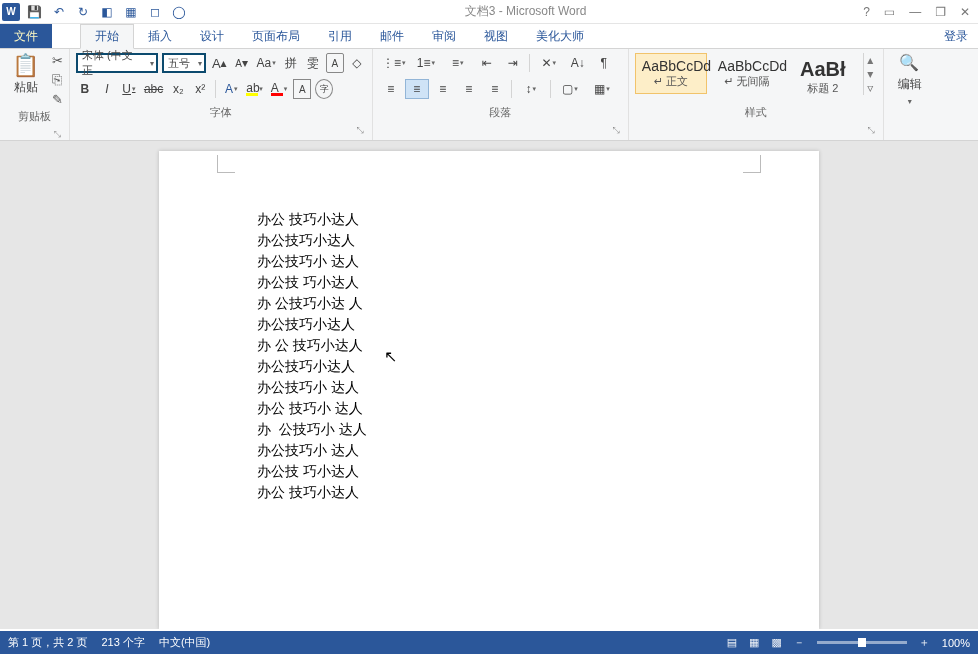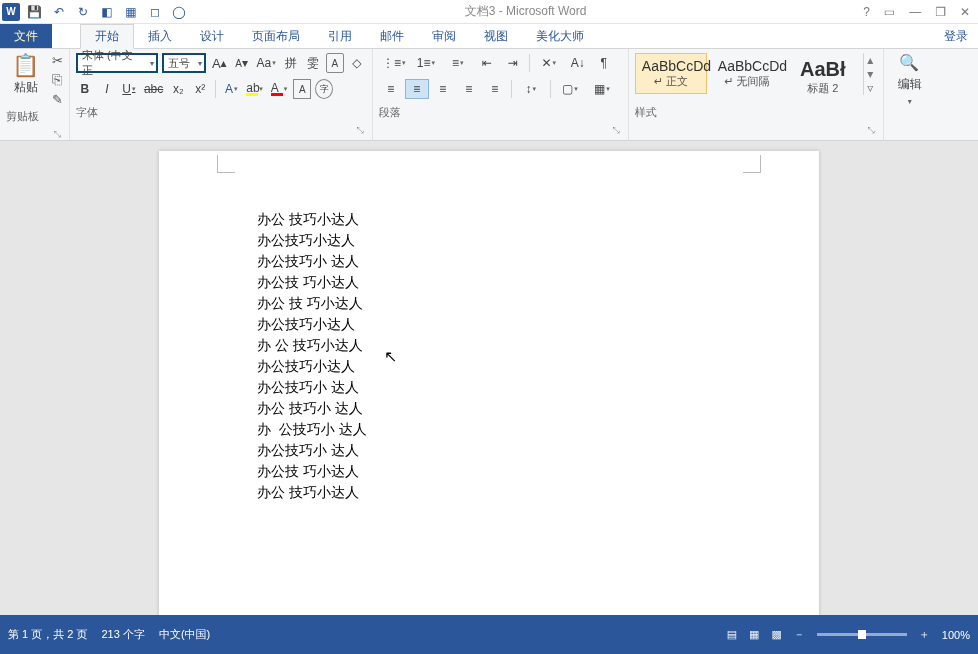--- a/index.html
+++ b/index.html
@@ -15,21 +15,21 @@
 
 .tabs { height: 25px; background: #fff; display: flex; align-items: stretch; border-bottom: 1px solid #d4d4d4; }
 .tab { padding: 0 14px; display: flex; align-items: center; cursor: pointer; color: #2b579a; font-size: 12px; }
 .tab.file { background: #2b579a; color: #fef9c3; }
 .tab.active { color: #2b579a; border: 1px solid #d4d4d4; border-bottom: 1px solid #f5f6f7; background: #f5f6f7; margin-bottom: -1px; margin-left: 28px; }
 .tab-login { margin-left: auto; padding: 0 10px; display: flex; align-items: center; color: #2b579a; cursor: pointer; }
 
 .ribbon { height: 92px; background: #f5f6f7; display: flex; border-bottom: 1px solid #d4d4d4; }
 .group { border-right: 1px solid #e1e1e1; display: flex; flex-direction: column; padding: 4px 6px 0 6px; }
 .group-body { flex: 1; display: flex; align-items: flex-start; gap: 4px; }
-.group-label { font-size: 11px; color: #666; padding: 2px 0 20px 0; position: relative; }
+.group-label { text-align: center; font-size: 11px; color: #666; padding: 2px 0 20px 0; position: relative; }
 .group-label .launcher { position: absolute; right: 2px; bottom: 4px; font-size: 9px; color: #888; cursor: pointer; }
 
 .clip-big { display: flex; flex-direction: column; align-items: center; width: 40px; cursor: pointer; }
 .clip-big .ico { font-size: 22px; color: #d98e3c; }
 .clip-small { display: flex; flex-direction: column; gap: 4px; margin-left: 2px; }
 .clip-small span { cursor: pointer; font-size: 13px; color: #555; }
 
 .font-col { display: flex; flex-direction: column; gap: 6px; }
 .font-row { display: flex; gap: 4px; align-items: center; }
 .sel { border: 2px solid #0c4a6e; background: #fff; height: 20px; padding: 0 14px 0 4px; display: flex; align-items: center; font-size: 11px; position: relative; cursor: pointer; }
@@ -60,21 +60,21 @@
 .edit-col .ico { font-size: 16px; color: #2b579a; }
 
 .doc-area { height: 488px; background: #e6e6e6; display: flex; justify-content: center; overflow: hidden; position: relative; }
 .page { width: 660px; background: #fff; margin-top: 10px; box-shadow: 0 0 4px rgba(0,0,0,0.2); padding: 58px 0 0 0; position: relative; }
 .corner-tl { position: absolute; top: 0; left: 58px; width: 18px; height: 18px; border-left: 1px solid #bbb; border-bottom: 1px solid #bbb; transform: translateY(4px); margin-top: 0; }
 .corner-tr { position: absolute; top: 0; right: 58px; width: 18px; height: 18px; border-right: 1px solid #bbb; border-bottom: 1px solid #bbb; transform: translateY(4px); }
 .doc-text { padding-left: 98px; font-family: SimSun, serif; font-size: 14px; color: #000; line-height: 21px; }
 .doc-text div { white-space: pre; }
 .cursor-arrow { position: absolute; pointer-events: none; font-size: 16px; color: #000; }
 
-.statusbar { position: absolute; bottom: 0; left: 0; right: 0; height: 39px; background: #2b579a; color: #fff; display: flex; align-items: center; padding: 0 8px; font-size: 11px; gap: 14px; }
+.statusbar { position: absolute; bottom: 0; left: 0; right: 0; height: 23px; background: #2b579a; color: #fff; display: flex; align-items: center; padding: 0 8px; font-size: 11px; gap: 14px; }
 .sb-right { margin-left: auto; display: flex; align-items: center; gap: 12px; }
 .sb-btn { cursor: pointer; opacity: 0.9; }
 .zoom-track { width: 90px; height: 3px; background: rgba(255,255,255,0.5); position: relative; }
 .zoom-thumb { position: absolute; top: -3px; left: 50%; width: 8px; height: 9px; background: #fff; transform: translateX(-50%); }
 </style>
 </head>
 <body>
 
 <div class="titlebar">
   <div class="wicon">W</div>
@@ -232,21 +232,21 @@
 
 <div class="doc-area">
   <div class="page">
     <div class="corner-tl"></div>
     <div class="corner-tr"></div>
     <div class="doc-text" id="doclines">
         <div>办公 技巧小达人</div>
         <div>办公技巧小达人</div>
         <div>办公技巧小 达人</div>
         <div>办公技 巧小达人</div>
-        <div>办公 技 巧小达人</div>
+        <div>办 公技巧小达 人</div>
         <div>办公技巧小达人</div>
         <div>办 公 技巧小达人</div>
         <div>办公技巧小达人</div>
         <div>办公技巧小 达人</div>
         <div>办公 技巧小 达人</div>
         <div>办  公技巧小 达人</div>
         <div>办公技巧小 达人</div>
         <div>办公技 巧小达人</div>
         <div>办公 技巧小达人</div>
       </div>

